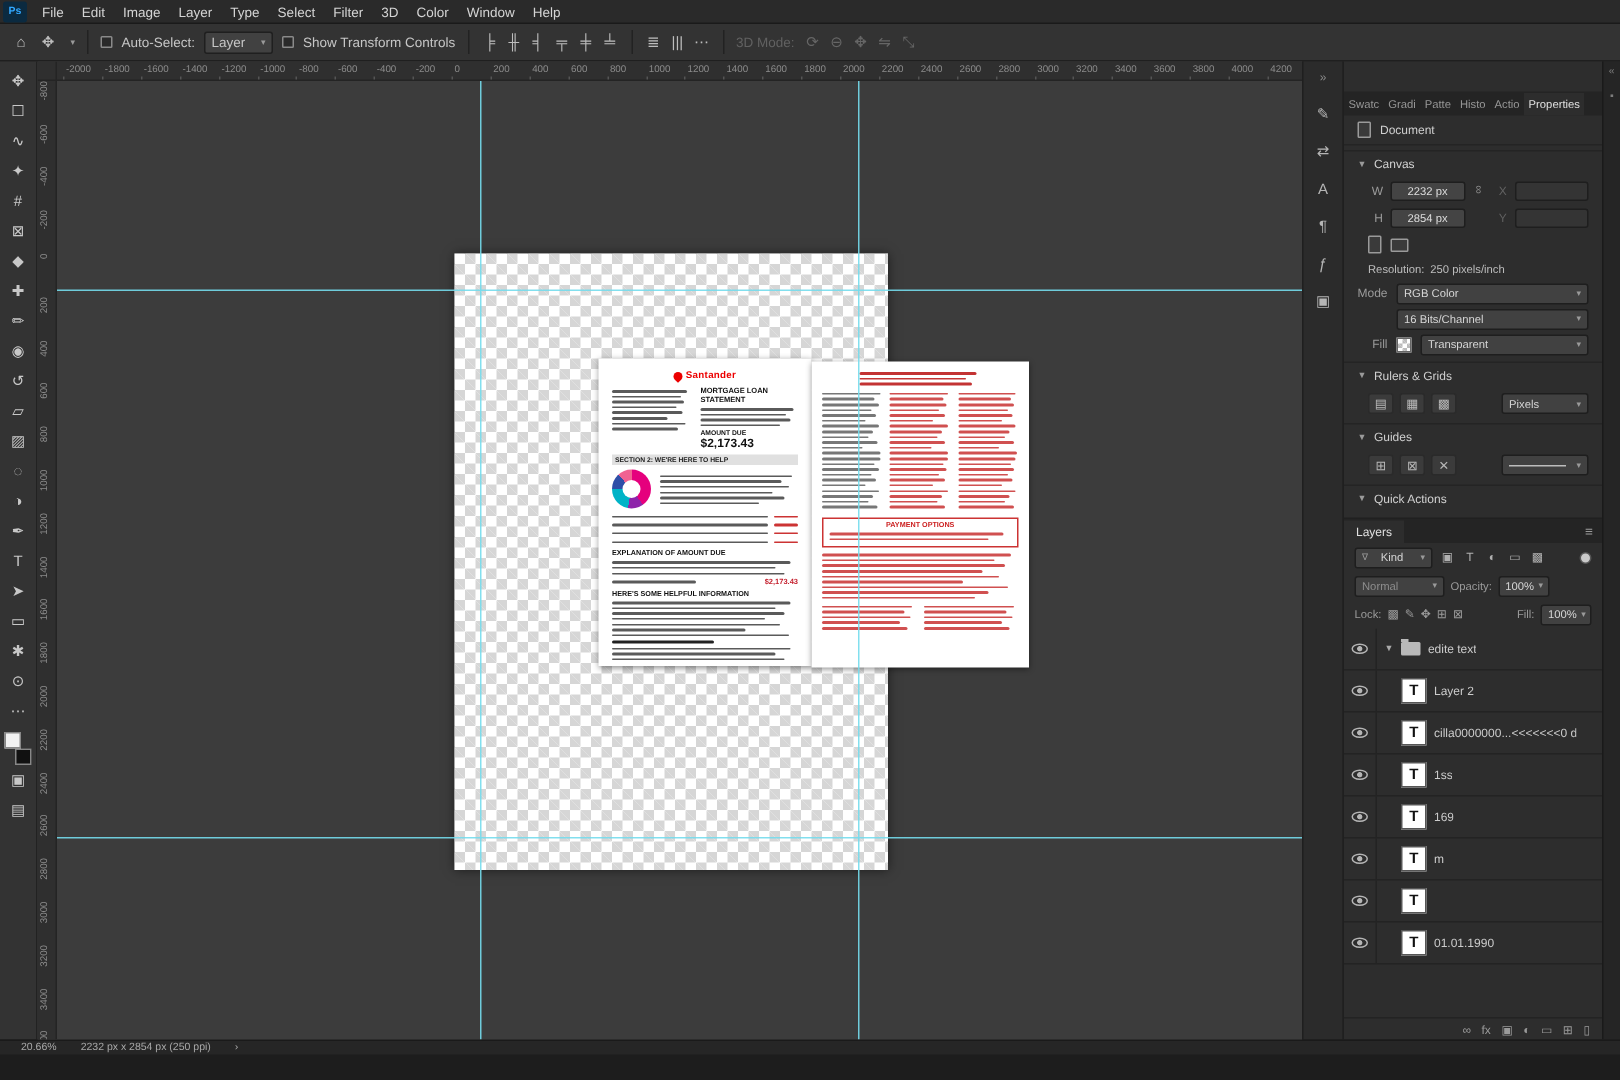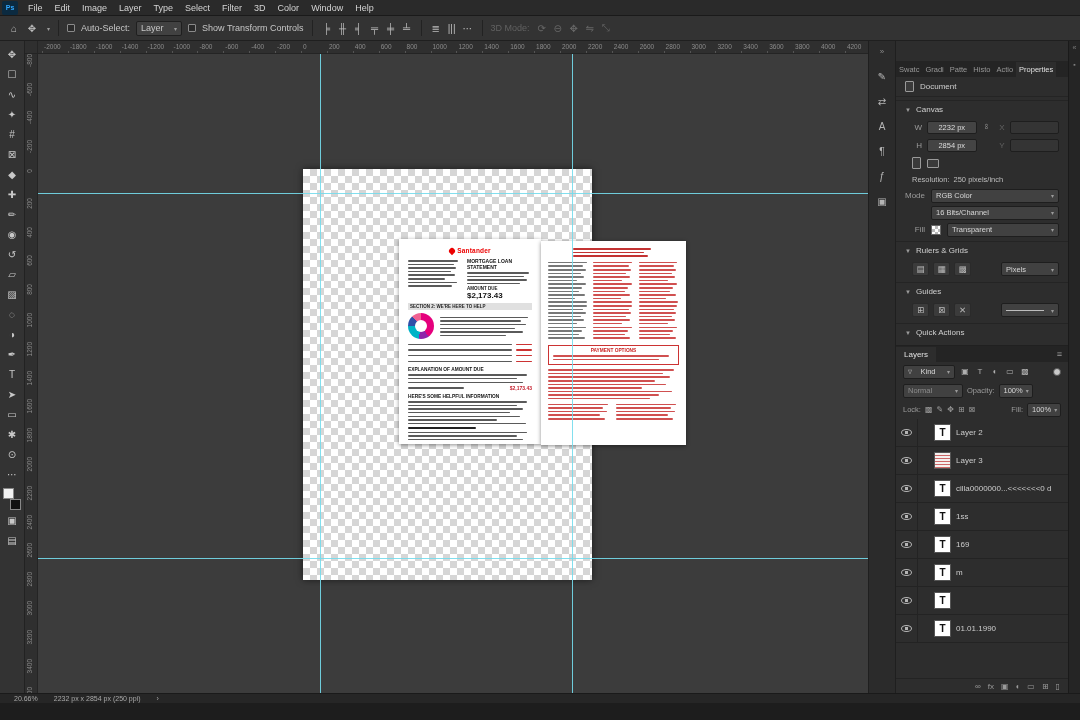--- a/index.html
+++ b/index.html
@@ -707,36 +707,37 @@
             <span>⊞</span>
             <span>⊠</span>
           </div>
         <span class="lbl2" style="margin-left:auto">Fill:</span>
         <span class="sel tiny">
           <span>100%</span>
             <span class="caret">▾</span>
         </span>
       </div>
       <div class="layers-list">
+          <div class="layer-row">
+            <span class="eye-cell">
+              <span class="eye"></span>
+            </span>
+            <div class="row-body">
+              <span class="chev-sm">▼</span>
+              <span class="folder"></span>
+              <span class="layer-name">edite text</span>
+            </div>
+          </div>
           <div class="layer-row child">
             <span class="eye-cell">
               <span class="eye"></span>
             </span>
             <div class="row-body">
               <span class="thumb">T</span>
               <span class="layer-name">Layer 2</span>
-            </div>
-          </div>
-          <div class="layer-row child">
-            <span class="eye-cell">
-              <span class="eye"></span>
-            </span>
-            <div class="row-body">
-              <span class="thumb img"></span>
-              <span class="layer-name">Layer 3</span>
             </div>
           </div>
           <div class="layer-row child">
             <span class="eye-cell">
               <span class="eye"></span>
             </span>
             <div class="row-body">
               <span class="thumb">T</span>
               <span class="layer-name">cilla0000000...&lt;&lt;&lt;&lt;&lt;&lt;&lt;0 d</span>
             </div>

